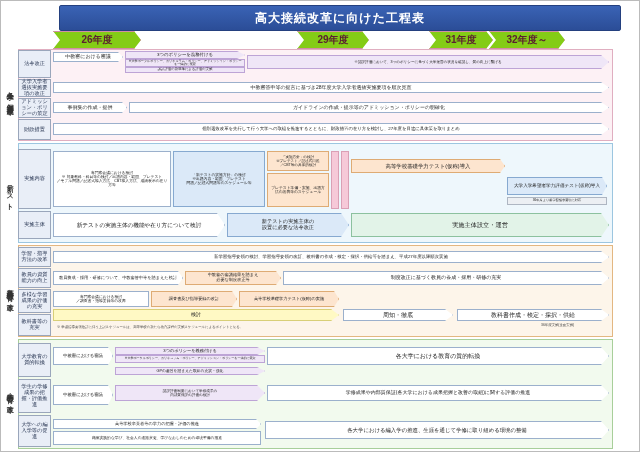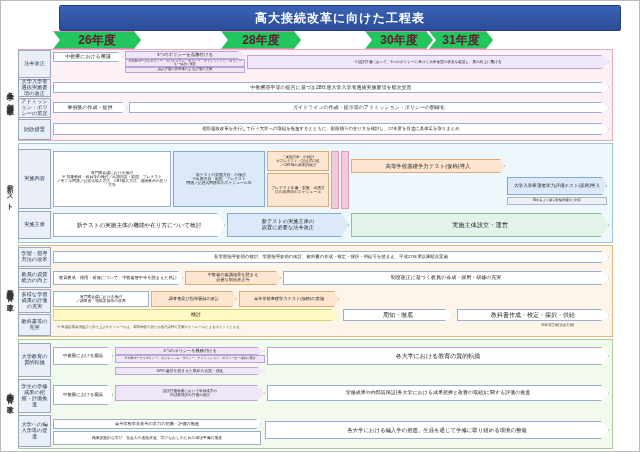--- a/index.html
+++ b/index.html
@@ -18,22 +18,22 @@
     background:linear-gradient(#3a63b5,#2b4d97);
     border:1px solid #24407f;border-radius:2px;
     color:#fff;font-size:12px;font-weight:bold;letter-spacing:1px;
     display:flex;align-items:center;justify-content:center;
   }
 
   
   .years{position:absolute;left:52px;top:30px;width:580px;height:16px;}
   .yr{
     position:absolute;top:0;height:16px;
-    background:#22c55e;border:1px solid #d08fa3;
-    color:#5b2030;font-size:12px;font-weight:bold;
+    background:#84cc16;border:1px solid #d08fa3;
+    color:#5b2030;font-size:10px;font-weight:bold;
     display:flex;align-items:center;justify-content:center;
     clip-path:polygon(0 0, calc(100% - 7px) 0, 100% 50%, calc(100% - 7px) 100%, 0 100%, 7px 50%);
   }
 
   
   .vlabel{
     position:absolute;left:2px;width:14px;
     writing-mode:vertical-rl;text-orientation:upright;
     display:flex;align-items:center;justify-content:center;
     font-size:7px;font-weight:bold;color:#333;letter-spacing:1px;
@@ -81,23 +81,23 @@
 </style>
 </head>
 <body>
 
 <div id="page">
 
   <div class="title-bar">高大接続改革に向けた工程表</div>
 
   <div class="years">
     <div class="yr" style="left:0px;width:86px;">26年度</div>
-    <div class="yr" style="left:168px;width:78px;">28年度</div>
-    <div class="yr" style="left:312px;width:66px;">30年度</div>
+    <div class="yr" style="left:244px;width:70px;">29年度</div>
     <div class="yr" style="left:376px;width:62px;">31年度</div>
+    <div class="yr" style="left:436px;width:74px;">32年度～</div>
   </div>
 
   <div class="strip stripA" style="top:48px;width:595px;height:92px;border:1px solid #e0aec0;"></div>
   <div class="vlabel" style="top:48px;height:92px;">各大学の個別選抜改革</div>
 
   <div class="rowlabel" style="top:49px;height:28px;">法令改正</div>
   <div class="rowlabel" style="top:78px;height:18px;">大学入学者選抜実施要項の改正</div>
   <div class="rowlabel" style="top:97px;height:20px;">アドミッション・ポリシーの策定</div>
   <div class="rowlabel" style="top:118px;height:21px;">財政措置</div>
 

